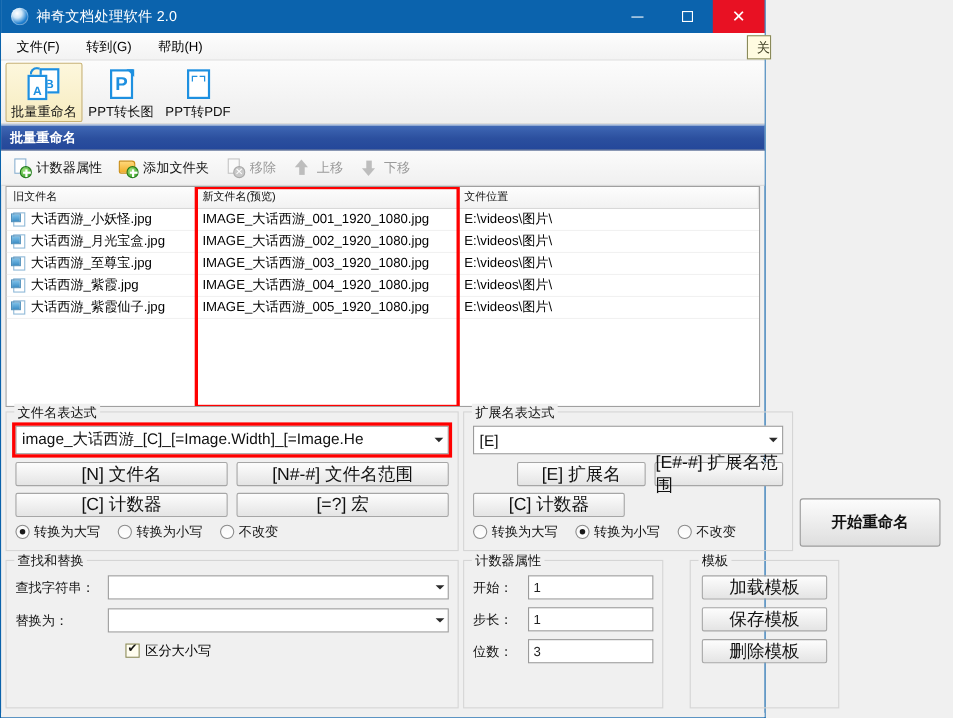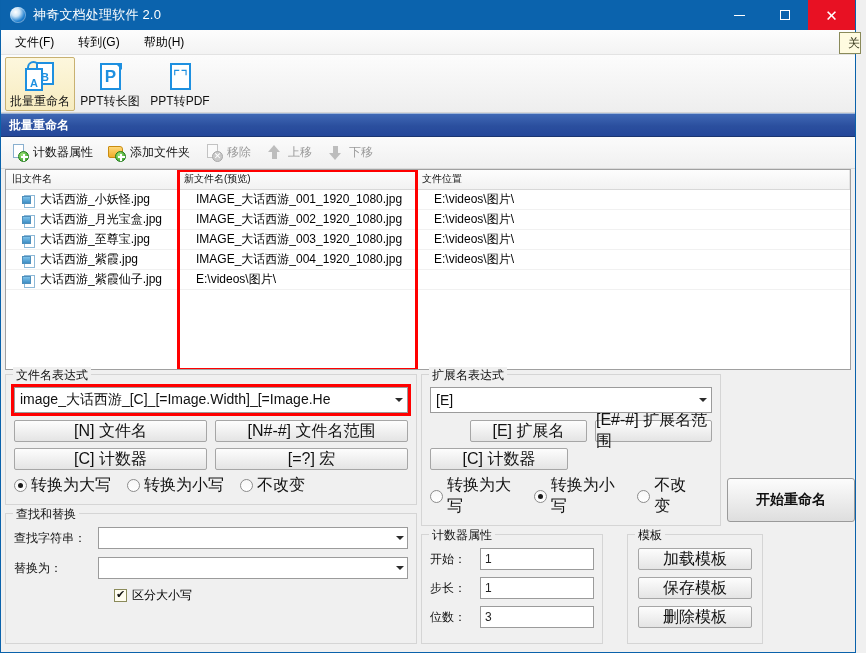--- a/index.html
+++ b/index.html
@@ -5,21 +5,21 @@
   * { box-sizing: border-box; }
   html, body {
     margin: 0; padding: 0;
     width: 866px; height: 653px;
     overflow: hidden;
     font-family: "Liberation Sans", "DejaVu Sans", sans-serif;
     font-size: 12px;
     background: #f0f0f0;
   }
   #app {
-    width: 856px; height: 653px;
+    width: 696px; height: 653px;
     position: relative;
     background: #f0f0f0;
     border: 1px solid #0a62ab;
     border-top: none;
     display: flex; flex-direction: column;
   }
 
   
   .titlebar {
     height: 30px; min-height: 30px;
@@ -220,21 +220,21 @@
   }
   .col-old { width: 172px; flex: 0 0 172px; }
   .col-new { width: 238px; flex: 0 0 238px; }
   .col-loc { flex: 1 1 auto; }
   .row {
     display: flex; height: 20px; align-items: center;
     font-size: 12px; color: #000;
     border-bottom: 1px solid #f1f1f1;
   }
   .row .cell { padding-left: 6px; overflow: hidden; white-space: nowrap; }
-  .row .cell.col-old { display: flex; align-items: flex-end; gap: 4px; padding-left: 4px; margin-left: 12px; }
+  .row .cell.col-old { display: flex; align-items: center; gap: 4px; padding-left: 4px; }
   .row:first-child .cell.col-old .nm { outline: 1px dotted #555; padding: 0 1px; }
   .fileico {
     width: 14px; height: 13px; position: relative; flex: 0 0 auto;
   }
   .fileico .sheet {
     position: absolute; left: 2px; top: 0; width: 11px; height: 13px;
     background: #ffffff; border: 1px solid #8fb9d8;
   }
   .fileico .img {
     position: absolute; left: 0px; top: 1px; width: 9px; height: 8px;
@@ -291,21 +291,21 @@
     border: 1px solid #a6a6a6; border-radius: 2px;
     display: flex; align-items: center; justify-content: center;
     font-size: 16px; color: #111; cursor: default;
   }
   .btn-row { display: flex; gap: 8px; }
   .btn-row .btn { flex: 1 1 0; }
 
   .radio-row { display: flex; align-items: center; gap: 0; padding-top: 5px; }
   .radio {
     display: flex; align-items: center; gap: 4px;
-    font-size: 16px; color: #111; margin-right: 16px;
+    font-size: 12px; color: #111; margin-right: 16px; text-align: center;
   }
   .rd {
     width: 13px; height: 13px; border-radius: 50%;
     background: linear-gradient(#f7f7f7, #ffffff);
     border: 1px solid #8c8c8c; position: relative; flex: 0 0 auto;
   }
   .rd.on::after {
     content: ''; position: absolute; left: 3px; top: 3px;
     width: 5px; height: 5px; border-radius: 50%; background: #1a1a1a;
   }
@@ -488,20 +488,21 @@
       <div class="cell col-loc">E:\videos\图片\</div>
     </div>
     <div class="row">
       <div class="cell col-old">
         <span class="fileico">
             <span class="sheet"></span>
             <span class="img"></span>
           </span>
         <span class="nm">大话西游_紫霞仙子.jpg</span>
       </div>
+      <div class="cell col-new">IMAGE_大话西游_005_1920_1080.jpg</div>
       <div class="cell col-loc">E:\videos\图片\</div>
     </div>
 
     <div class="redbox"></div>
   </div>
 
   <div class="bottom">
 
     <div class="left-col">
 

